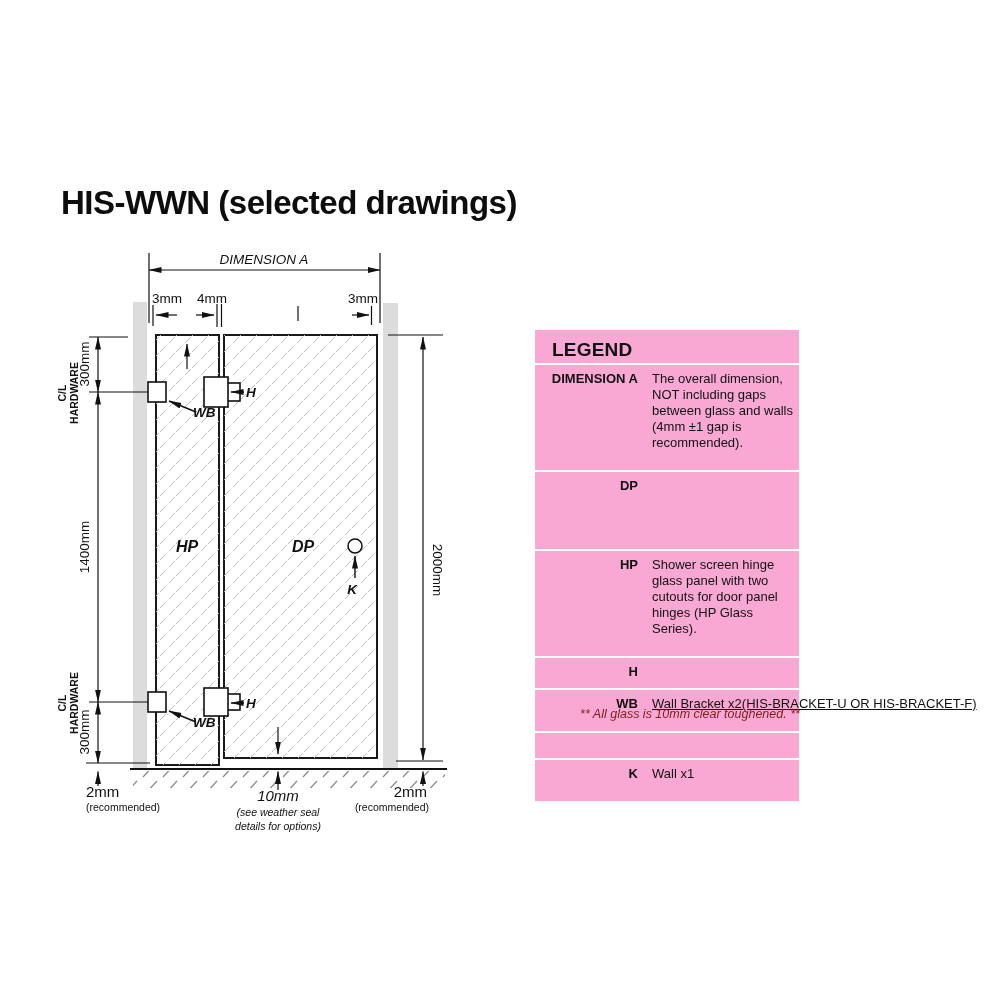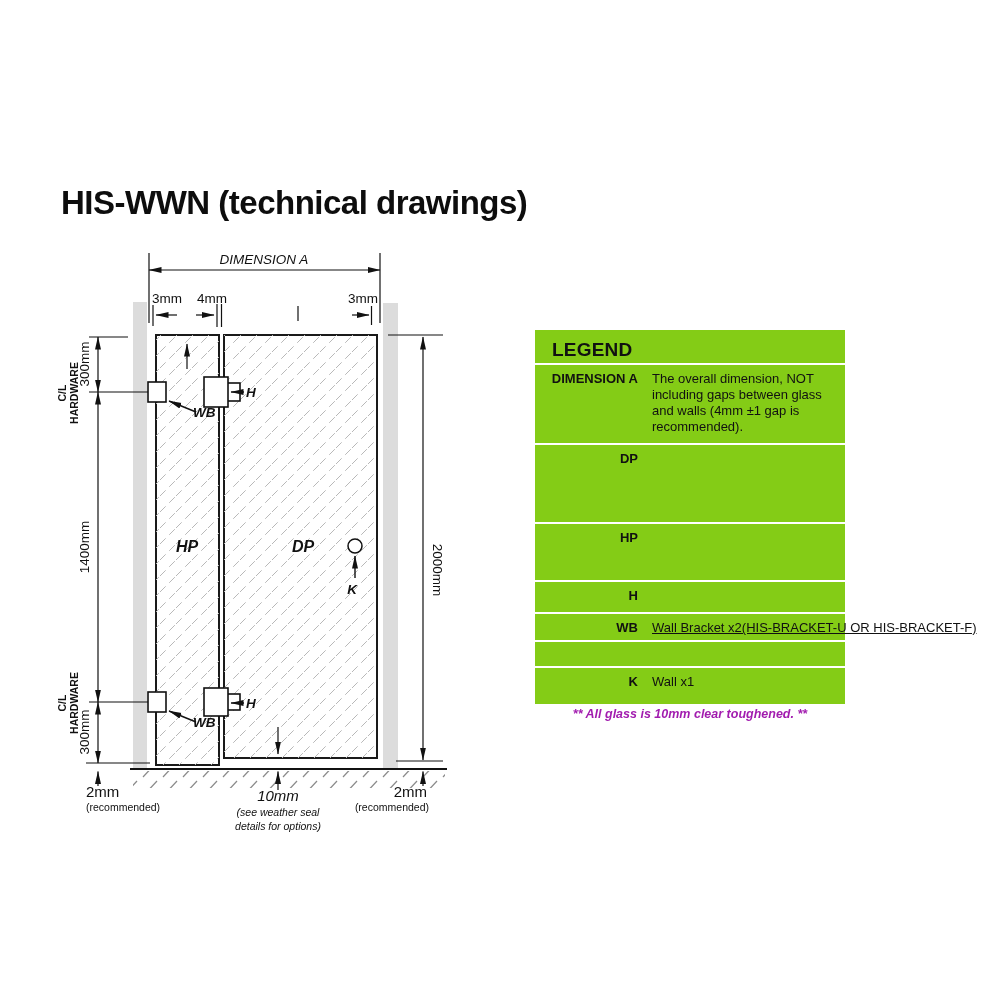--- a/index.html
+++ b/index.html
@@ -3,41 +3,41 @@
 <meta charset="utf-8">
 <style>
   html,body{margin:0;padding:0;background:#fff;}
   .page{position:relative;width:1000px;height:1000px;background:#fff;overflow:hidden;
         font-family:"Liberation Sans", sans-serif;color:#111;}
   .title{position:absolute;left:61px;top:184px;font-size:33px;font-weight:bold;
          letter-spacing:-0.5px;white-space:nowrap;color:#0d0d0d;}
   .drawing-svg{position:absolute;left:0;top:0;}
 
   
-  .legend{position:absolute;left:535px;top:330px;width:310px;background:#84cc16;}
+  .legend{position:absolute;left:535px;top:330px;width:264px;background:#f9a8d4;}
   .lg-header{height:33px;box-sizing:border-box;padding:9px 0 0 17px;
              font-size:19px;font-weight:bold;letter-spacing:0.2px;}
   .lg-row{display:flex;border-top:2px solid #fff;box-sizing:border-box;}
   .lg-label{flex:none;width:103px;text-align:right;font-weight:bold;font-size:13px;
             padding-top:6px;line-height:16px;}
   .lg-desc{width:196px;margin-left:14px;font-size:13px;line-height:16px;
-           padding:6px 0 4px 0;}
+           padding:6px 0 19px 0;}
   .r-dima{min-height:80px;} .r-dp{min-height:79px;} .r-hp{min-height:58px;}
   .r-h{min-height:32px;} .r-wb{min-height:27px;} .r-empty{min-height:26px;}
   .r-k{min-height:38px;}
   .nowrap{white-space:nowrap;width:auto;overflow:visible;text-decoration:underline;}
   .footnote{position:absolute;left:535px;top:707px;width:310px;text-align:center;
-            font-size:12.5px;font-style:italic;color:#a21caf;font-weight:bold;}
+            font-size:12.5px;font-style:italic;color:#7f1d1d;}
 </style>
 </head>
 <body>
 
 <div class="page">
 
-  <div class="title">HIS-WWN (technical drawings)</div>
+  <div class="title">HIS-WWN (selected drawings)</div>
 
   <svg class="drawing-svg" width="1000" height="1000" viewBox="0 0 1000 1000">
     <defs>
       <marker id="arr" orient="auto-start-reverse" markerUnits="userSpaceOnUse" markerWidth="14" markerHeight="8" refX="12.5" refY="4">
         <path d="M0,1 L13,4 L0,7 Z" fill="#111"></path>
       </marker>
       <pattern id="glasshatch" width="16" height="16" patternUnits="userSpaceOnUse">
         <line x1="0" y1="16" x2="16" y2="0" stroke="#b8b8b8" stroke-width="1" stroke-dasharray="8 5"></line>
       </pattern>
       <pattern id="floorhatch" width="20" height="19" patternUnits="userSpaceOnUse">
@@ -160,20 +160,21 @@
 
     <div class="lg-row r-dima">
       <div class="lg-label">DIMENSION A</div>
       <div class="lg-desc">The overall dimension, NOT including gaps between glass and walls (4mm ±1 gap is recommended).</div>
     </div>
     <div class="lg-row r-dp">
       <div class="lg-label">DP</div>
     </div>
     <div class="lg-row r-hp">
       <div class="lg-label">HP</div>
+      <div class="lg-desc">Shower screen hinge glass panel with two cutouts for door panel hinges (HP Glass Series).</div>
     </div>
     <div class="lg-row r-h">
       <div class="lg-label">H</div>
     </div>
     <div class="lg-row r-wb">
       <div class="lg-label">WB</div>
       <div class="lg-desc nowrap">Wall Bracket x2(HIS-BRACKET-U OR HIS-BRACKET-F)</div>
     </div>
     <div class="lg-row r-empty">
       <div class="lg-label"></div>

